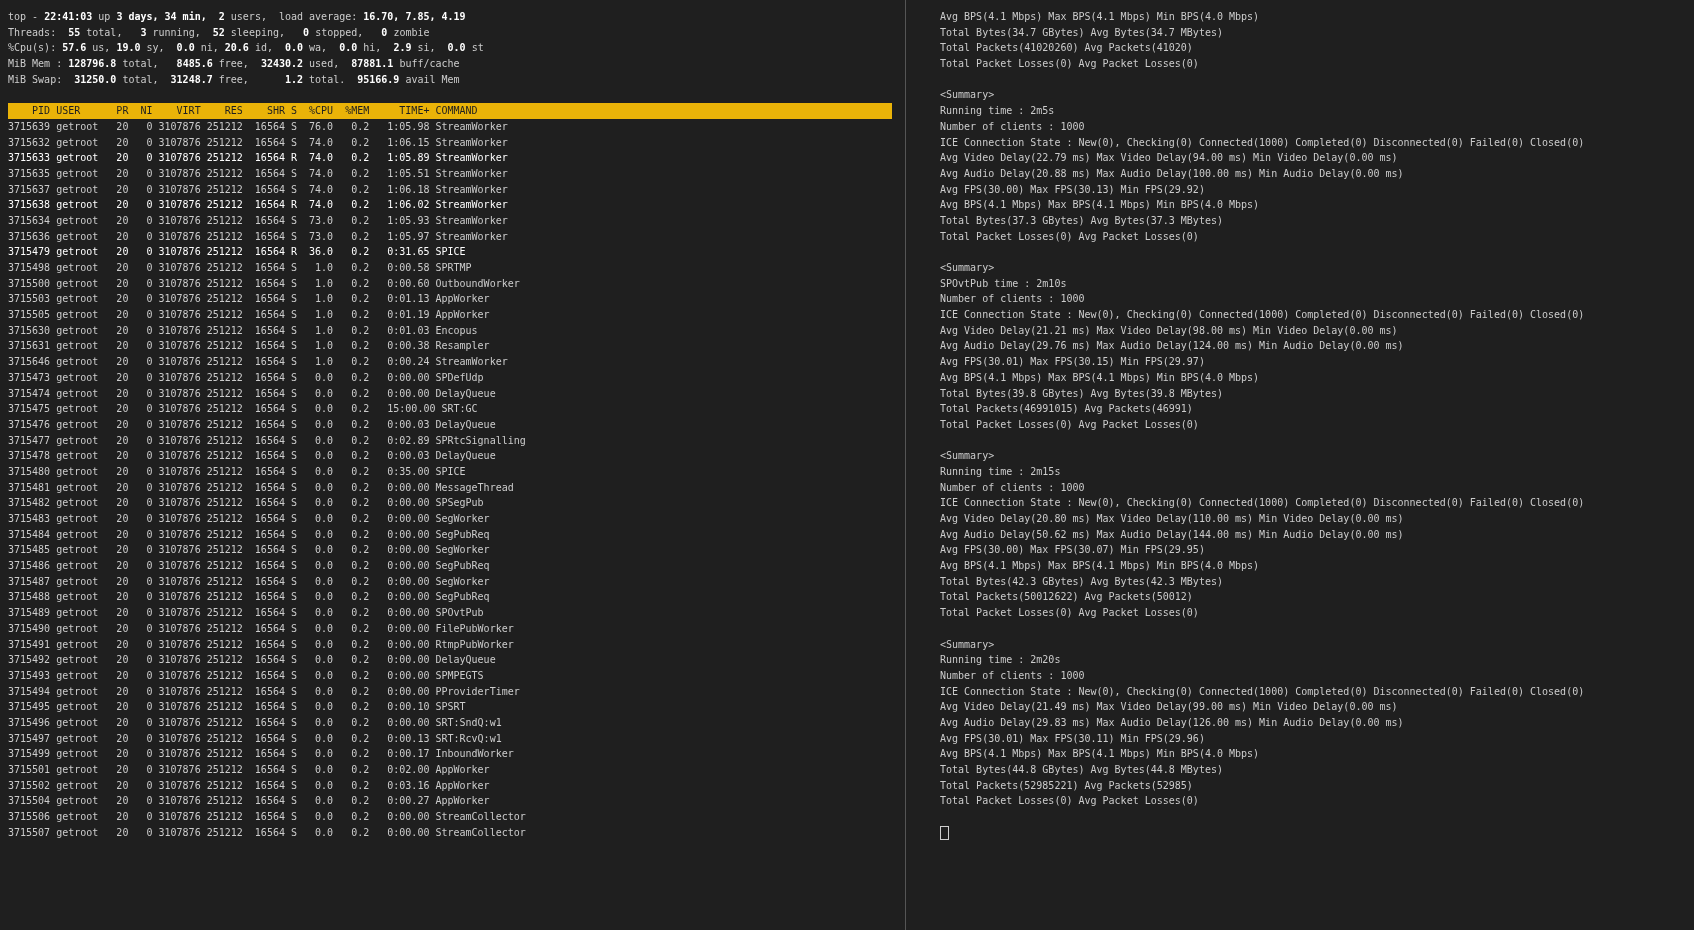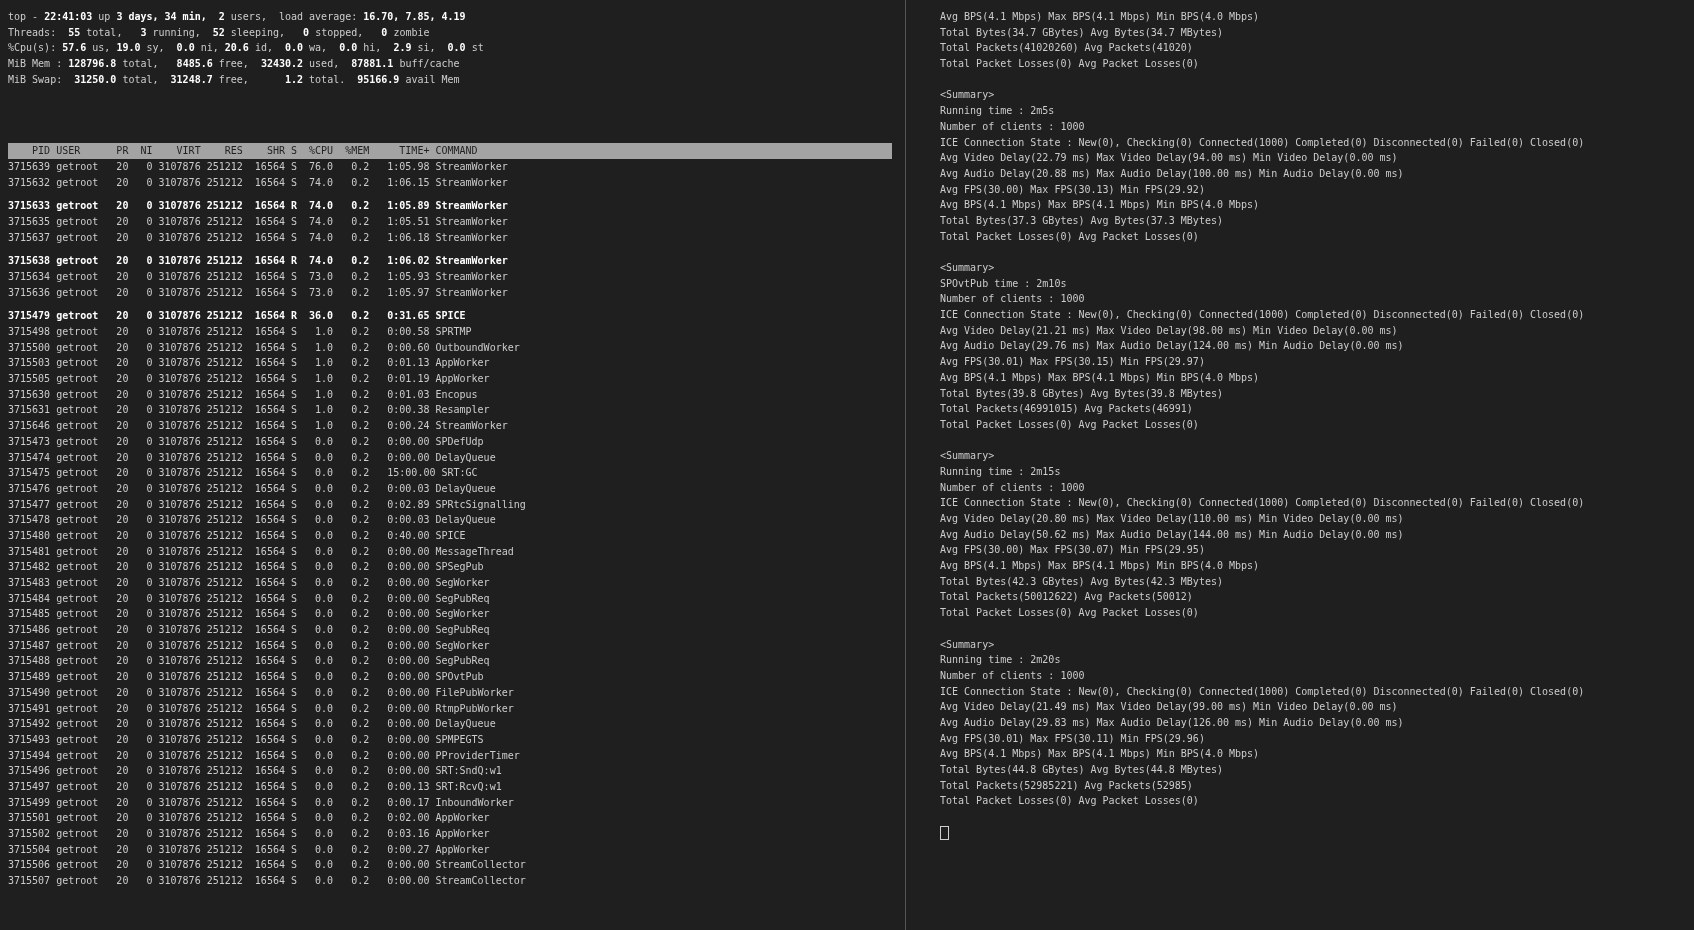--- a/index.html
+++ b/index.html
@@ -7,22 +7,22 @@
     position:relative;width:1694px;height:930px;background:#1f1f1f;overflow:hidden;
     font-family:"DejaVu Sans Mono","Liberation Mono",monospace;
     font-size:10px;line-height:15.7px;color:#cccccc;
   }
   .pane{position:absolute;top:9px;}
   .pane-left{left:8px;width:884px;}
   .pane-right{left:940px;width:772px;}
   .divider{position:absolute;left:905px;top:0;width:1px;height:930px;background:#555555;}
   .line{height:15.7px;white-space:pre;overflow:visible;}
   .b{color:#ffffff;font-weight:bold;}
-  .hdr{background:#a3a3a3;color:#1f1f1f;width:100%;margin-top:40px;}
-  .row-bold{color:#ffffff;font-weight:bold;margin-top:8px;}
+  .hdr{background:#eab308;color:#1f1f1f;width:100%;}
+  .row-bold{color:#ffffff;font-weight:normal;}
   .cursor{display:inline-block;width:7px;height:12px;border:1px solid #cfcfcf;vertical-align:baseline;margin-top:1px;}
 </style>
 </head>
 <body>
 
 <div class="screen">
   <div class="pane pane-left">
     <div id="top-summary">
         <div class="line"><span>top - </span><span class="b">22:41:03</span><span> up </span><span class="b">3 days, 34 min,</span><span>  </span><span class="b">2</span><span> users,  load average: </span><span class="b">16.70, 7.85, 4.19</span></div>
         <div class="line"><span>Threads:  </span><span class="b">55</span><span> total,   </span><span class="b">3</span><span> running,  </span><span class="b">52</span><span> sleeping,   </span><span class="b">0</span><span> stopped,   </span><span class="b">0</span><span> zombie</span></div>
@@ -48,35 +48,36 @@
         <div class="line">3715505 getroot   20   0 3107876 251212  16564 S   1.0   0.2   0:01.19 AppWorker</div>
         <div class="line">3715630 getroot   20   0 3107876 251212  16564 S   1.0   0.2   0:01.03 Encopus</div>
         <div class="line">3715631 getroot   20   0 3107876 251212  16564 S   1.0   0.2   0:00.38 Resampler</div>
         <div class="line">3715646 getroot   20   0 3107876 251212  16564 S   1.0   0.2   0:00.24 StreamWorker</div>
         <div class="line">3715473 getroot   20   0 3107876 251212  16564 S   0.0   0.2   0:00.00 SPDefUdp</div>
         <div class="line">3715474 getroot   20   0 3107876 251212  16564 S   0.0   0.2   0:00.00 DelayQueue</div>
         <div class="line">3715475 getroot   20   0 3107876 251212  16564 S   0.0   0.2   15:00.00 SRT:GC</div>
         <div class="line">3715476 getroot   20   0 3107876 251212  16564 S   0.0   0.2   0:00.03 DelayQueue</div>
         <div class="line">3715477 getroot   20   0 3107876 251212  16564 S   0.0   0.2   0:02.89 SPRtcSignalling</div>
         <div class="line">3715478 getroot   20   0 3107876 251212  16564 S   0.0   0.2   0:00.03 DelayQueue</div>
-        <div class="line">3715480 getroot   20   0 3107876 251212  16564 S   0.0   0.2   0:40.00 SPICE</div>
+        <div class="line">3715480 getroot   20   0 3107876 251212  16564 S   0.0   0.2   0:35.00 SPICE</div>
         <div class="line">3715481 getroot   20   0 3107876 251212  16564 S   0.0   0.2   0:00.00 MessageThread</div>
         <div class="line">3715482 getroot   20   0 3107876 251212  16564 S   0.0   0.2   0:00.00 SPSegPub</div>
         <div class="line">3715483 getroot   20   0 3107876 251212  16564 S   0.0   0.2   0:00.00 SegWorker</div>
         <div class="line">3715484 getroot   20   0 3107876 251212  16564 S   0.0   0.2   0:00.00 SegPubReq</div>
         <div class="line">3715485 getroot   20   0 3107876 251212  16564 S   0.0   0.2   0:00.00 SegWorker</div>
         <div class="line">3715486 getroot   20   0 3107876 251212  16564 S   0.0   0.2   0:00.00 SegPubReq</div>
         <div class="line">3715487 getroot   20   0 3107876 251212  16564 S   0.0   0.2   0:00.00 SegWorker</div>
         <div class="line">3715488 getroot   20   0 3107876 251212  16564 S   0.0   0.2   0:00.00 SegPubReq</div>
         <div class="line">3715489 getroot   20   0 3107876 251212  16564 S   0.0   0.2   0:00.00 SPOvtPub</div>
         <div class="line">3715490 getroot   20   0 3107876 251212  16564 S   0.0   0.2   0:00.00 FilePubWorker</div>
         <div class="line">3715491 getroot   20   0 3107876 251212  16564 S   0.0   0.2   0:00.00 RtmpPubWorker</div>
         <div class="line">3715492 getroot   20   0 3107876 251212  16564 S   0.0   0.2   0:00.00 DelayQueue</div>
         <div class="line">3715493 getroot   20   0 3107876 251212  16564 S   0.0   0.2   0:00.00 SPMPEGTS</div>
         <div class="line">3715494 getroot   20   0 3107876 251212  16564 S   0.0   0.2   0:00.00 PProviderTimer</div>
+        <div class="line">3715495 getroot   20   0 3107876 251212  16564 S   0.0   0.2   0:00.10 SPSRT</div>
         <div class="line">3715496 getroot   20   0 3107876 251212  16564 S   0.0   0.2   0:00.00 SRT:SndQ:w1</div>
         <div class="line">3715497 getroot   20   0 3107876 251212  16564 S   0.0   0.2   0:00.13 SRT:RcvQ:w1</div>
         <div class="line">3715499 getroot   20   0 3107876 251212  16564 S   0.0   0.2   0:00.17 InboundWorker</div>
         <div class="line">3715501 getroot   20   0 3107876 251212  16564 S   0.0   0.2   0:02.00 AppWorker</div>
         <div class="line">3715502 getroot   20   0 3107876 251212  16564 S   0.0   0.2   0:03.16 AppWorker</div>
         <div class="line">3715504 getroot   20   0 3107876 251212  16564 S   0.0   0.2   0:00.27 AppWorker</div>
         <div class="line">3715506 getroot   20   0 3107876 251212  16564 S   0.0   0.2   0:00.00 StreamCollector</div>
         <div class="line">3715507 getroot   20   0 3107876 251212  16564 S   0.0   0.2   0:00.00 StreamCollector</div>
       </div>
   </div>

